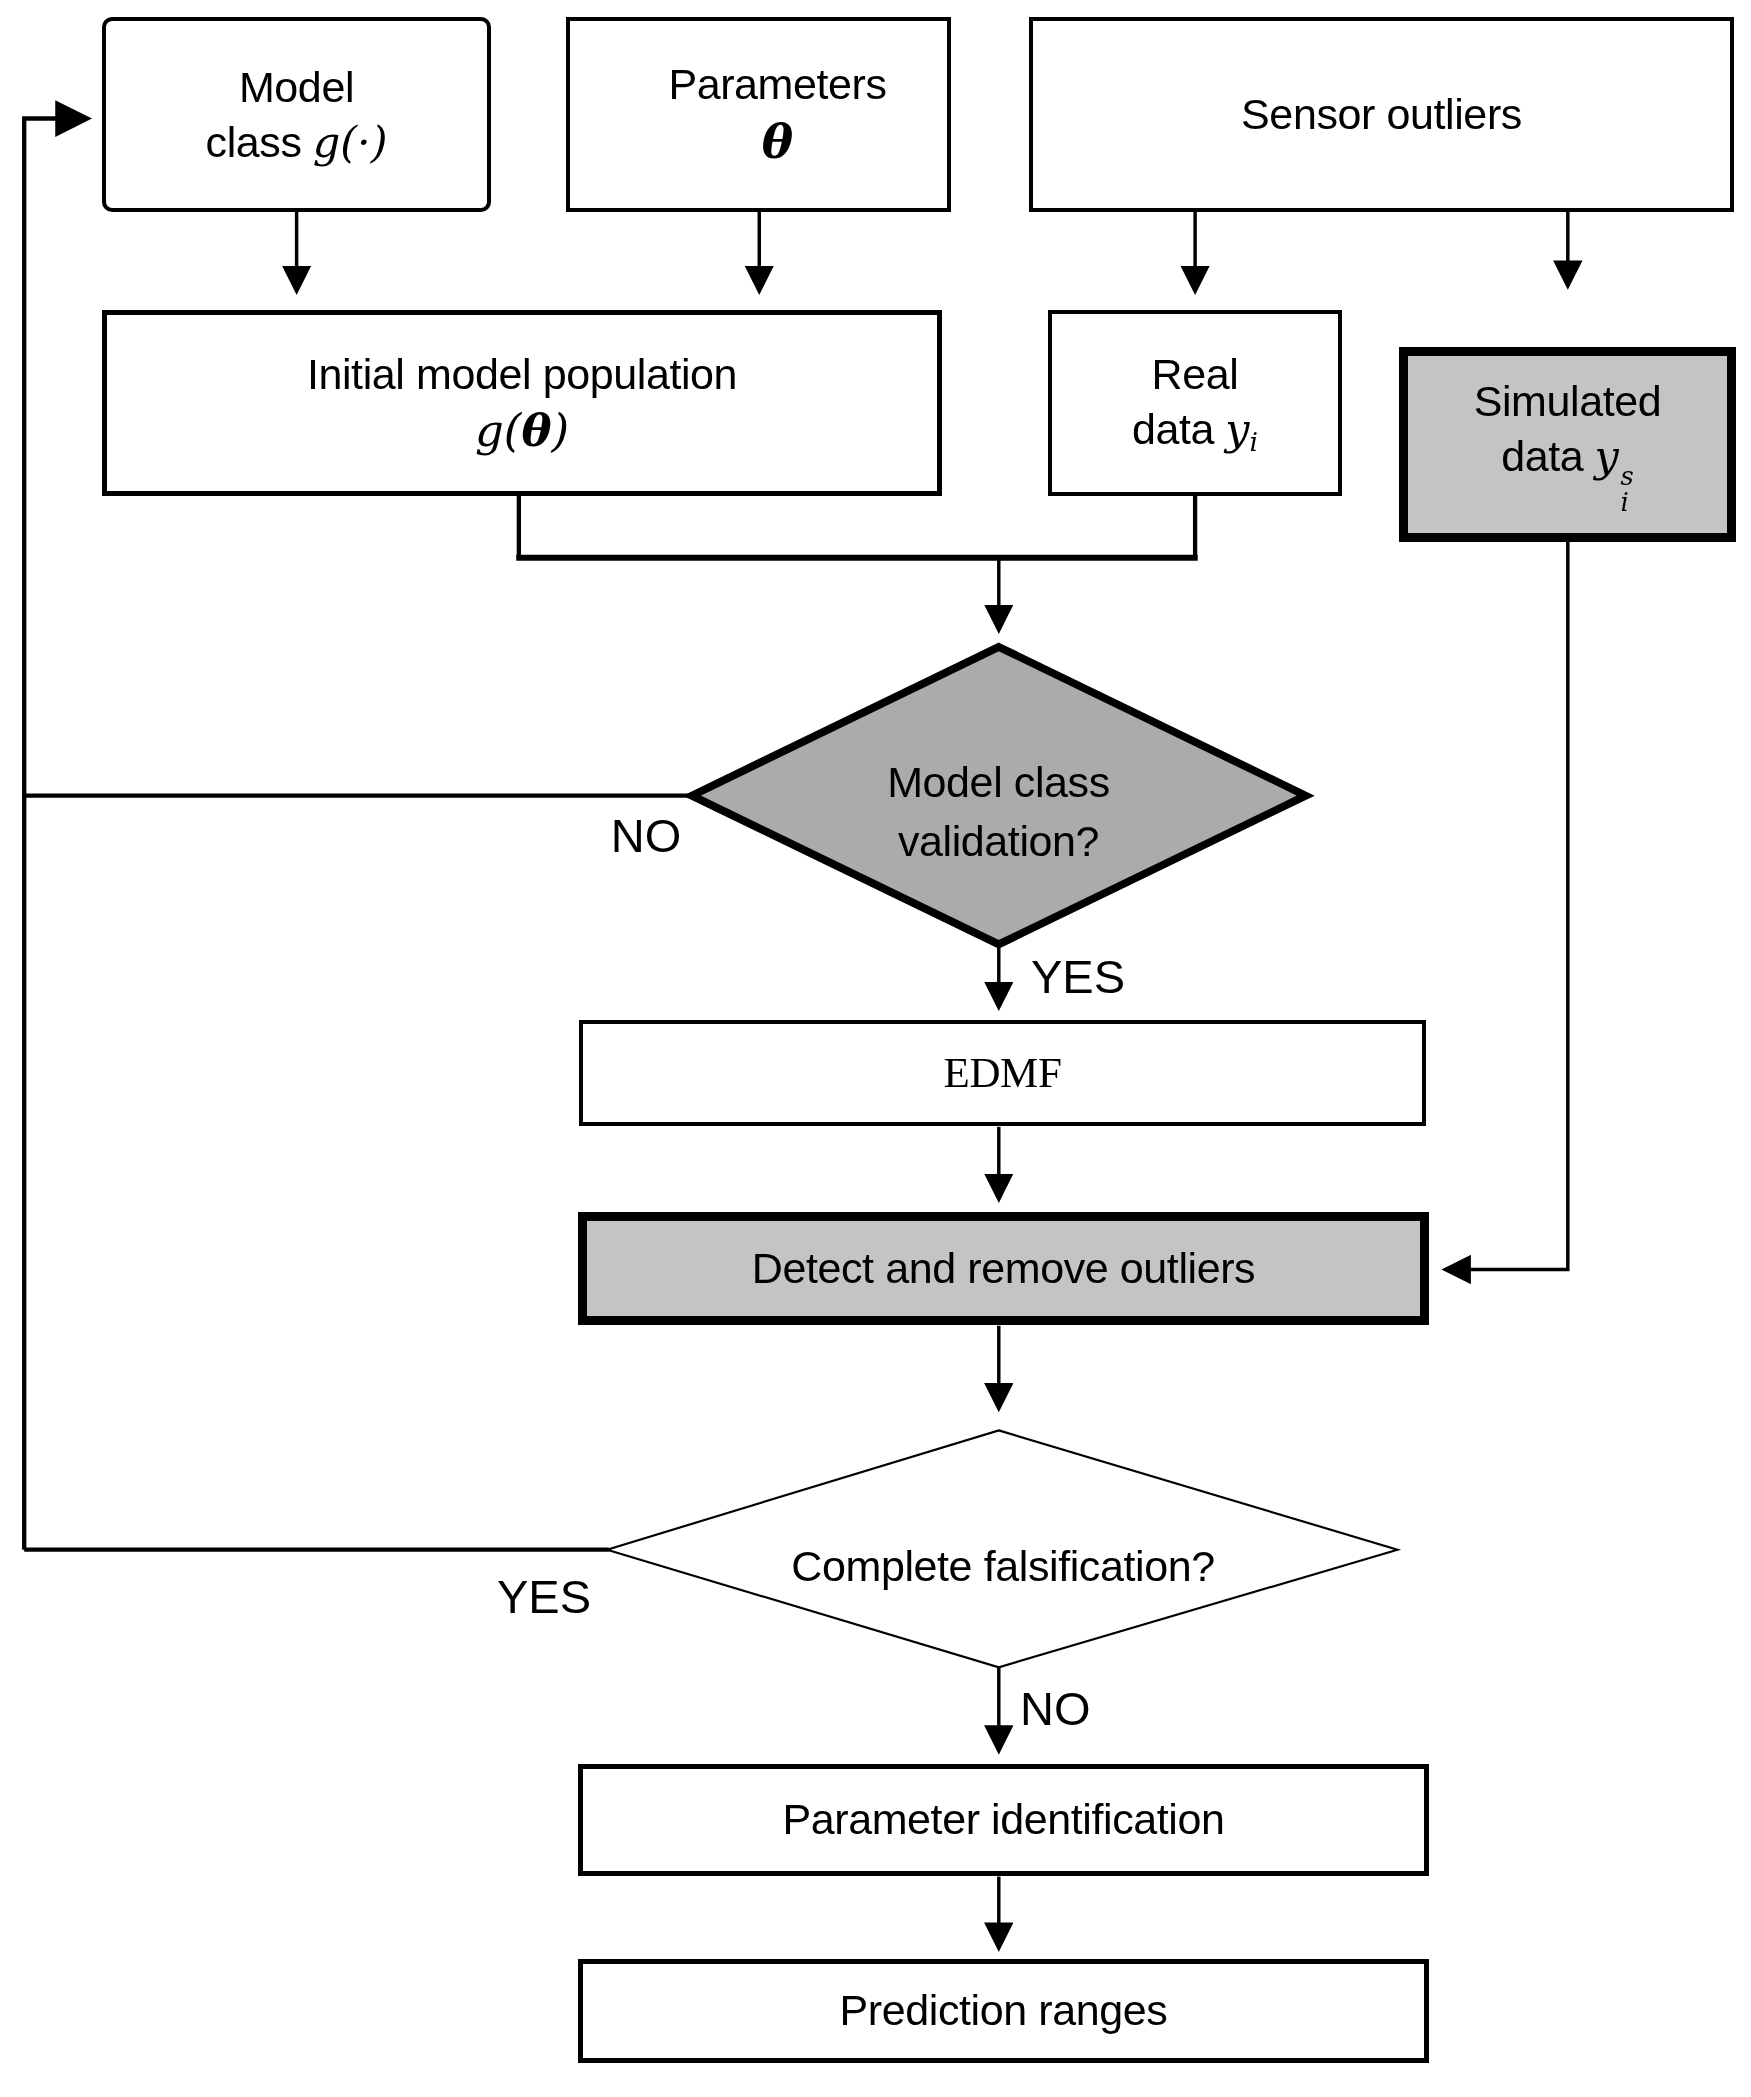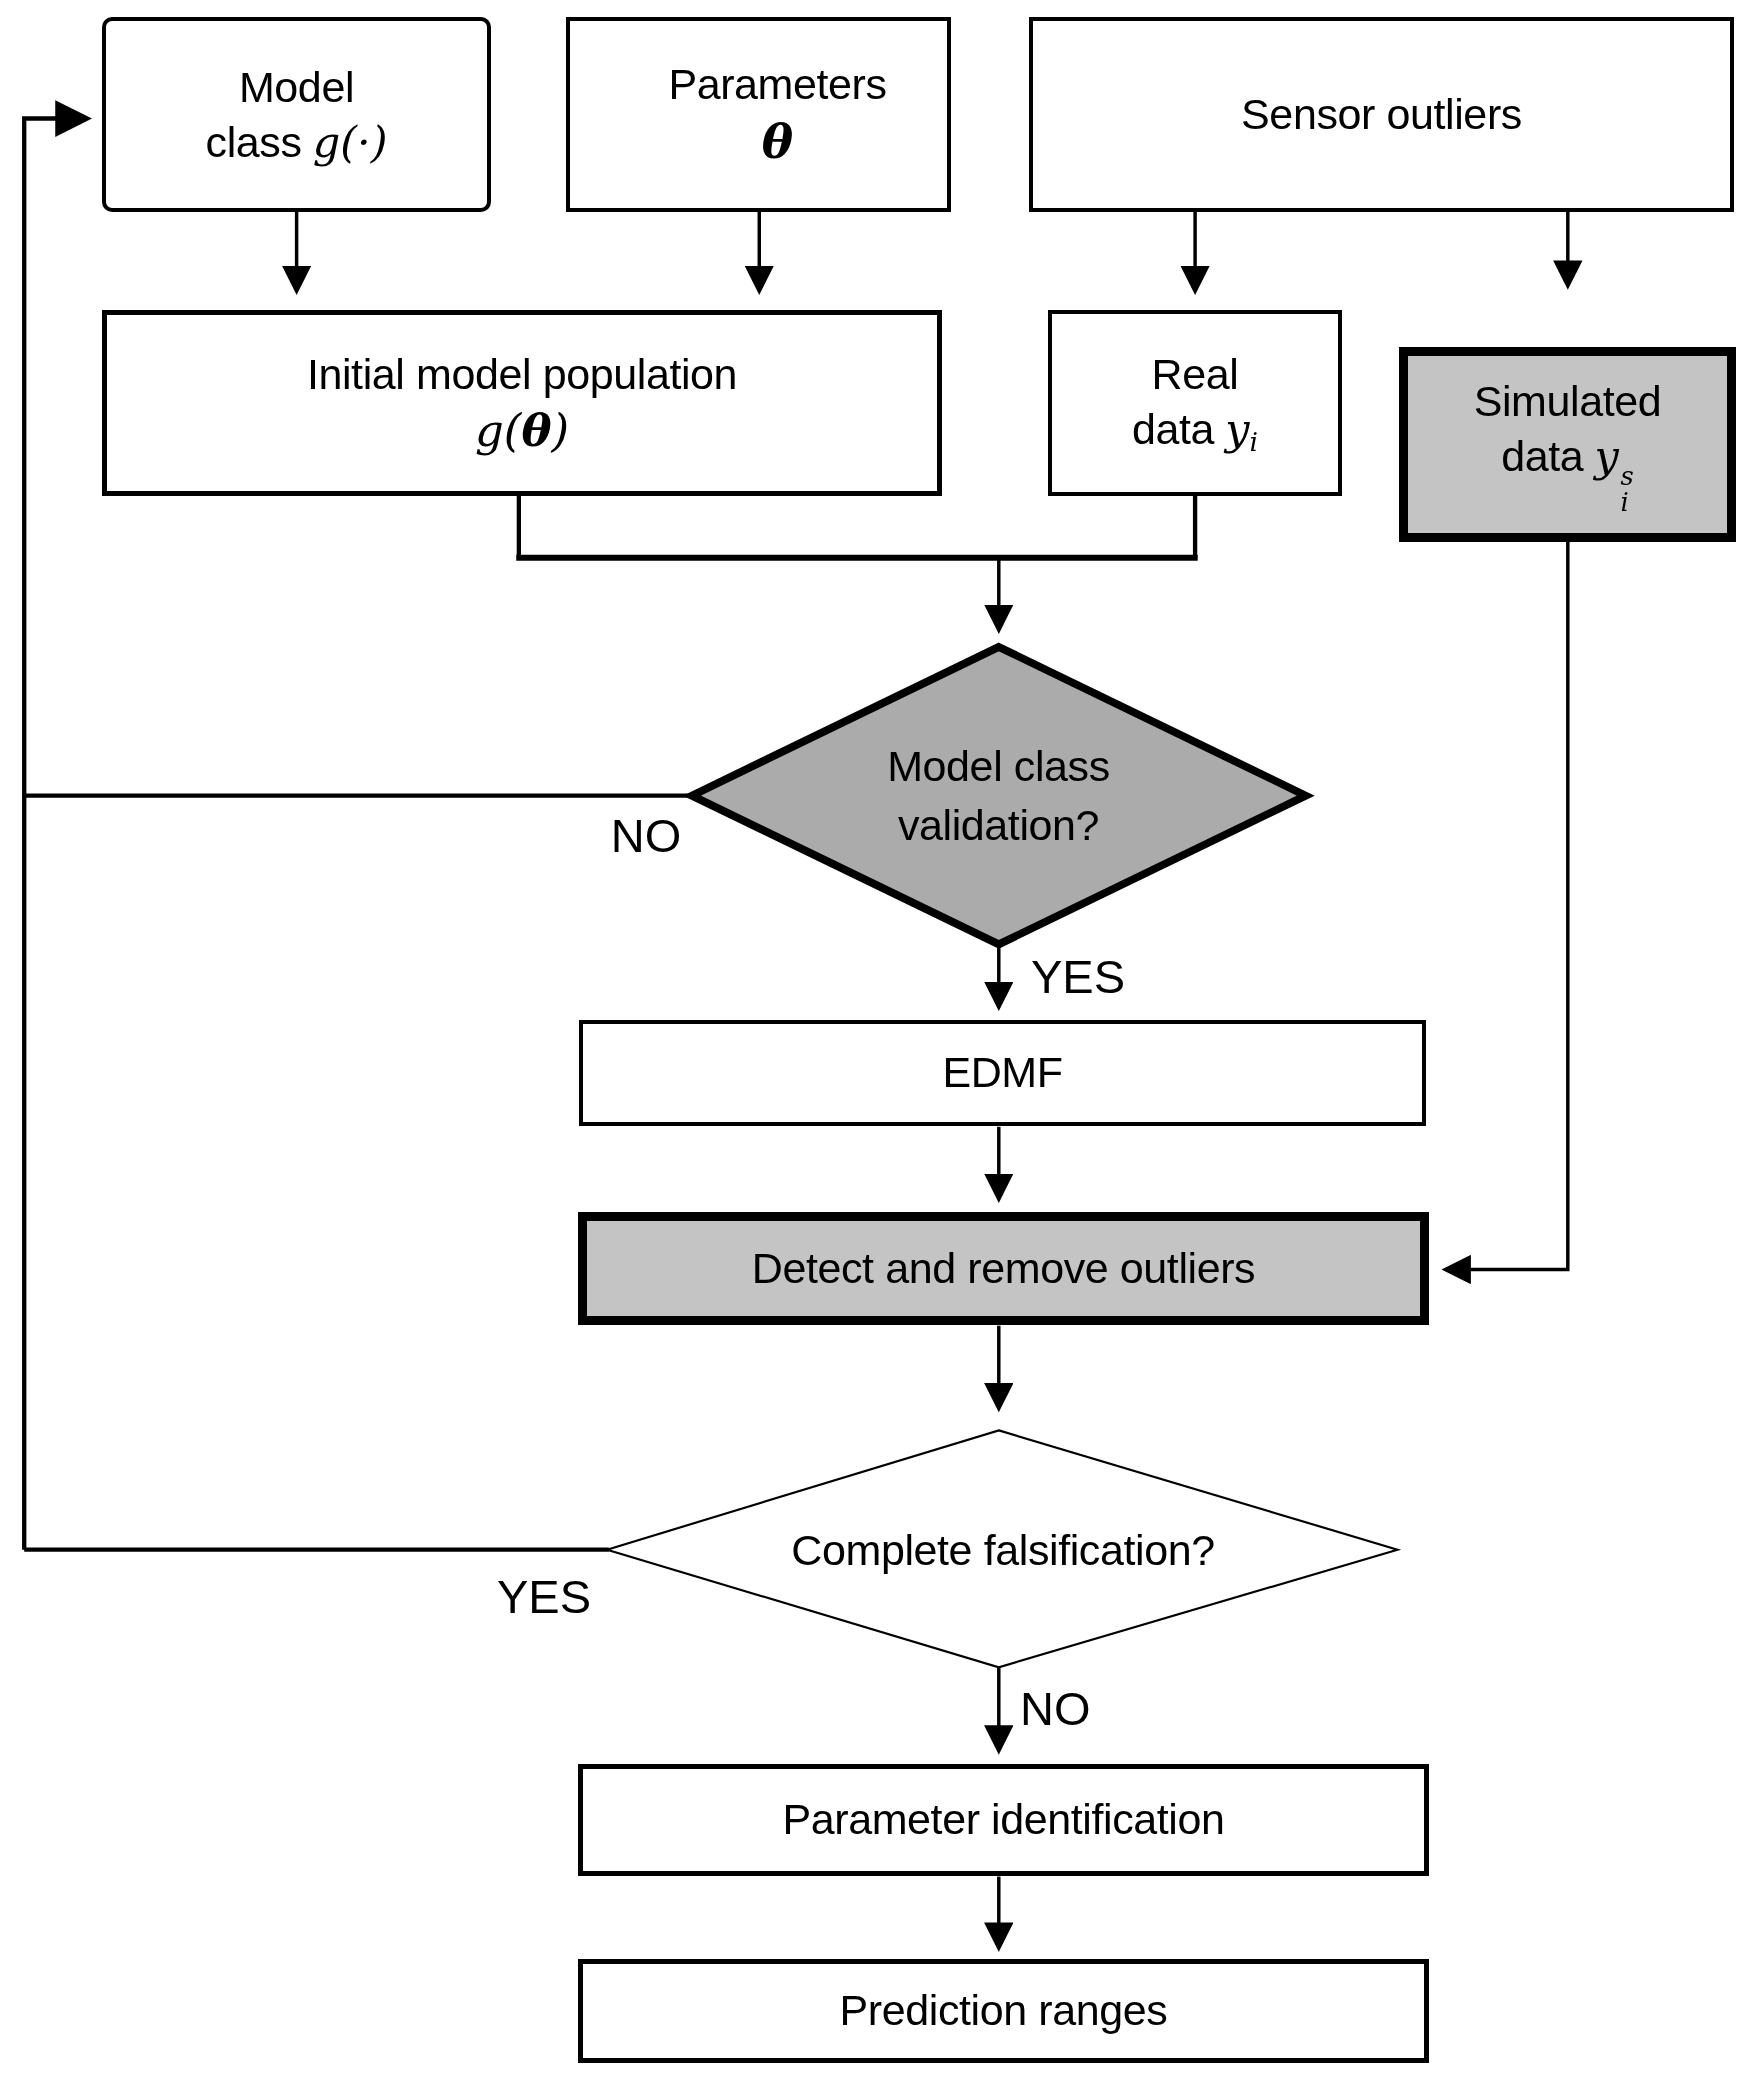--- a/index.html
+++ b/index.html
@@ -31,21 +31,21 @@
   .math{font-family:"DejaVu Serif", serif;font-style:italic;letter-spacing:0;}
   .mbold{font-weight:bold;}
   sub.mi{font-size:0.62em;font-style:italic;vertical-align:-0.28em;font-family:"DejaVu Serif", serif;}
   .stack{
     display:inline-flex;flex-direction:column;align-items:flex-start;
     font-size:0.60em;line-height:1.0;vertical-align:-0.55em;margin-left:1.7px;
     font-family:"DejaVu Serif", serif;font-style:italic;
   }
   .dtext{
     position:absolute;display:flex;flex-direction:column;align-items:center;justify-content:center;
-    text-align:center;font-size:43px;line-height:1.35;letter-spacing:-0.4px;
+    text-align:center;font-size:43px;line-height:1.35;letter-spacing:-0.4px;margin-top:16px;
   }
   .edge-label{
     position:absolute;font-size:47px;letter-spacing:0;
   }
 </style>
 </head>
 <body>
 
 <div class="canvas">
 
@@ -128,21 +128,21 @@
             <span>i</span>
           </span></span>
     </div>
   </div>
 
   <div class="dtext" style="left:739px;top:735px;width:519px;height:121px;">
     <div>Model class</div>
     <div>validation?</div>
   </div>
 
-  <div class="node" style="left:579px;top:1020px;width:847px;height:106px;">
+  <div class="node" style="left:579px;top:1020px;width:847px;height:106px;font-family:Liberation Serif, serif;">
     <div>EDMF</div>
   </div>
 
   <div class="node shaded" style="left:578px;top:1212px;width:851px;height:113px;">
     <div>Detect and remove outliers</div>
   </div>
 
   <div class="dtext" style="left:657px;top:1524px;width:692px;height:52px;">
     <div>Complete falsification?</div>
   </div>

